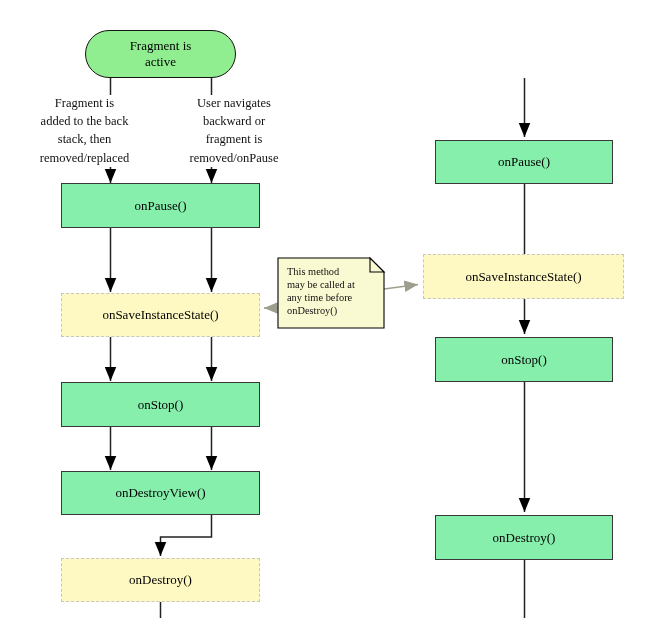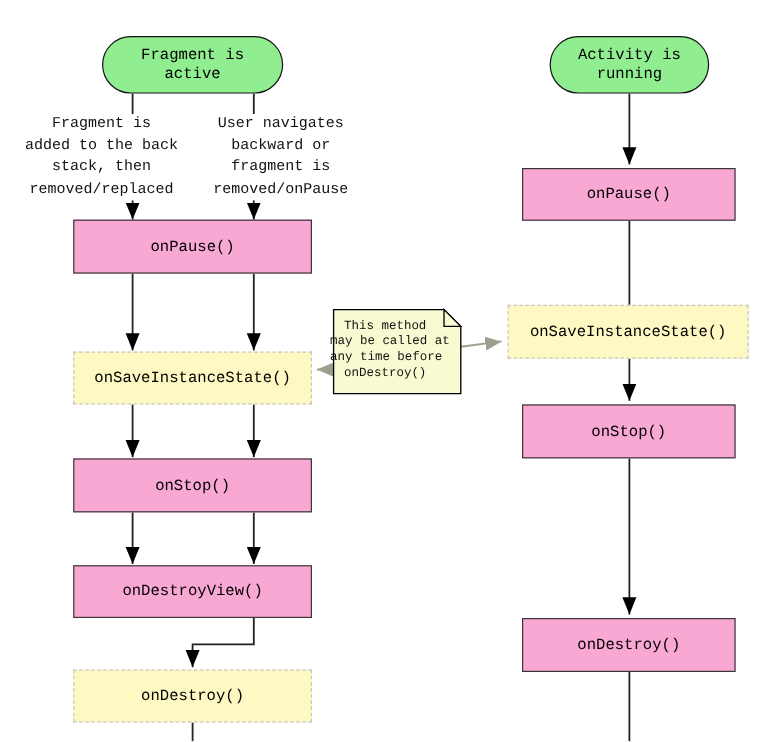--- a/index.html
+++ b/index.html
@@ -1,28 +1,28 @@
 <!DOCTYPE html>
 <html><head>
 <meta charset="utf-8">
 <style>
   html,body{margin:0;padding:0;background:#ffffff;}
   .canvas{
     position:relative;width:652px;height:618px;background:#ffffff;
-    font-family:Liberation Mono, monospace;color:#000;
+    font-family:Liberation Serif, serif;color:#000;
     overflow:hidden;
   }
   .layer{position:absolute;left:0;top:0;width:652px;height:618px;}
   .node{
     position:absolute;box-sizing:border-box;
     display:flex;align-items:center;justify-content:center;
     font-size:13px;line-height:16px;text-align:center;
     white-space:pre-line;z-index:2;
   }
-  .solid{background:#f9a8d4;border:1.6px solid #383838;}
+  .solid{background:#86efac;border:1.6px solid #383838;}
   .dashed{background:#fef9c3;border:1px dashed #c6c6c6;}
   .stadium{background:#90ee90;border:1.6px solid #141414;border-radius:24px;}
   .desc{
     position:absolute;z-index:2;text-align:center;
     font-size:12.5px;line-height:18.2px;white-space:pre;color:#111;
   }
   .note-text{
     position:absolute;z-index:3;font-size:10.4px;line-height:12.9px;
     white-space:pre;color:#111;text-align:left;
   }
@@ -108,39 +108,35 @@
   </div>
 
   <div class="node solid" style="left:61px;top:471px;width:199px;height:44px;">
     <span>onDestroyView()</span>
   </div>
 
   <div class="node dashed" style="left:61px;top:558px;width:199px;height:44px;">
     <span>onDestroy()</span>
   </div>
 
-  <div class="node stadium" style="left:458px;top:30px;width:133px;height:48px;">
-    <span>Activity is
-running</span>
-  </div>
 
   <div class="node solid" style="left:435px;top:140px;width:178px;height:44px;">
     <span>onPause()</span>
   </div>
 
   <div class="node dashed" style="left:423px;top:254px;width:201px;height:45px;">
     <span>onSaveInstanceState()</span>
   </div>
 
   <div class="node solid" style="left:435px;top:337px;width:178px;height:45px;">
     <span>onStop()</span>
   </div>
 
   <div class="node solid" style="left:435px;top:515px;width:178px;height:45px;">
     <span>onDestroy()</span>
   </div>
 
-  <div class="note-text" style="left:275px;top:266px;width:92px;text-align:center;">This method
+  <div class="note-text" style="left:287px;top:266px;width:92px;">This method
 may be called at
 any time before
 onDestroy()</div>
 
 </div>
 
 </body></html>

